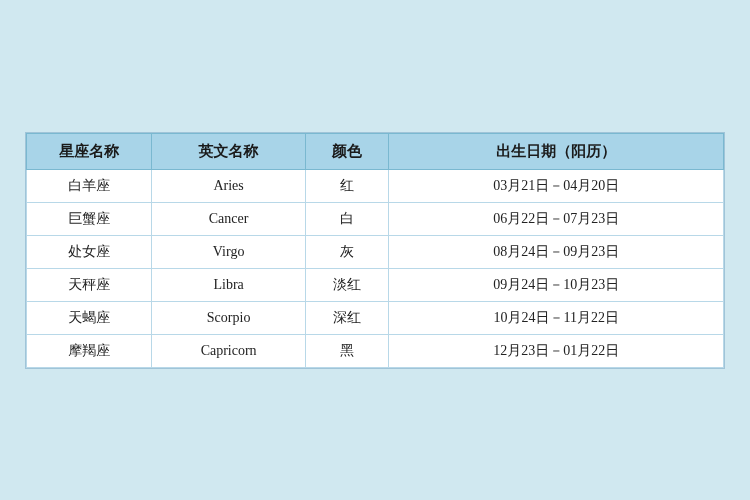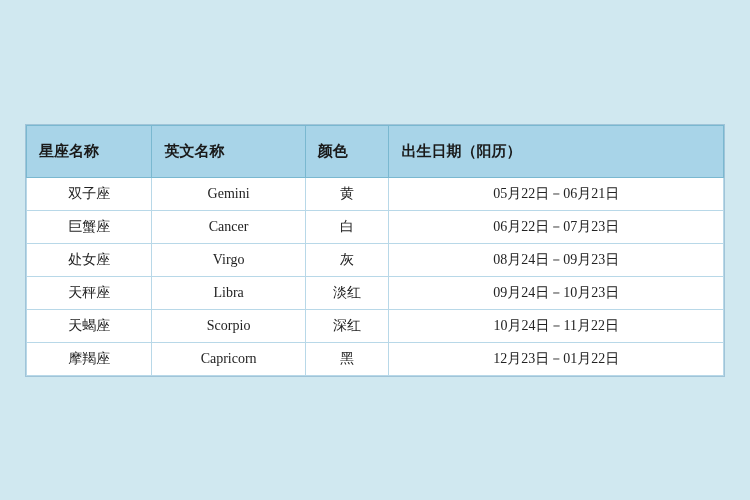--- a/index.html
+++ b/index.html
@@ -28,22 +28,22 @@
       width: 100%;
       border-collapse: collapse;
     }
 
     thead tr {
       background-color: #a8d4e8;
     }
 
     thead th {
       border: 1px solid #7ab8d0;
-      padding: 16px 12px;
-      text-align: left;
+      padding: 8px 12px;
+      text-align: center;
       font-size: 15px;
       font-weight: bold;
       color: #1a1a1a;
     }
 
     tbody tr {
       background-color: #ffffff;
     }
 
     tbody td {
@@ -66,25 +66,25 @@
   <table>
     <thead>
       <tr>
         <th class="col-chinese">星座名称</th>
         <th class="col-english">英文名称</th>
         <th class="col-color">颜色</th>
         <th class="col-date">出生日期（阳历）</th>
       </tr>
     </thead>
     <tbody id="table-body">
-        <tr>
-          <td>双子座</td>
-          <td>Gemini</td>
-          <td>黄</td>
-          <td>05月22日－06月21日</td>
+    <tr>
+          <td>白羊座</td>
+          <td>Aries</td>
+          <td>红</td>
+          <td>03月21日－04月20日</td>
         </tr>
         <tr>
           <td>巨蟹座</td>
           <td>Cancer</td>
           <td>白</td>
           <td>06月22日－07月23日</td>
         </tr>
         <tr>
           <td>处女座</td>
           <td>Virgo</td>

